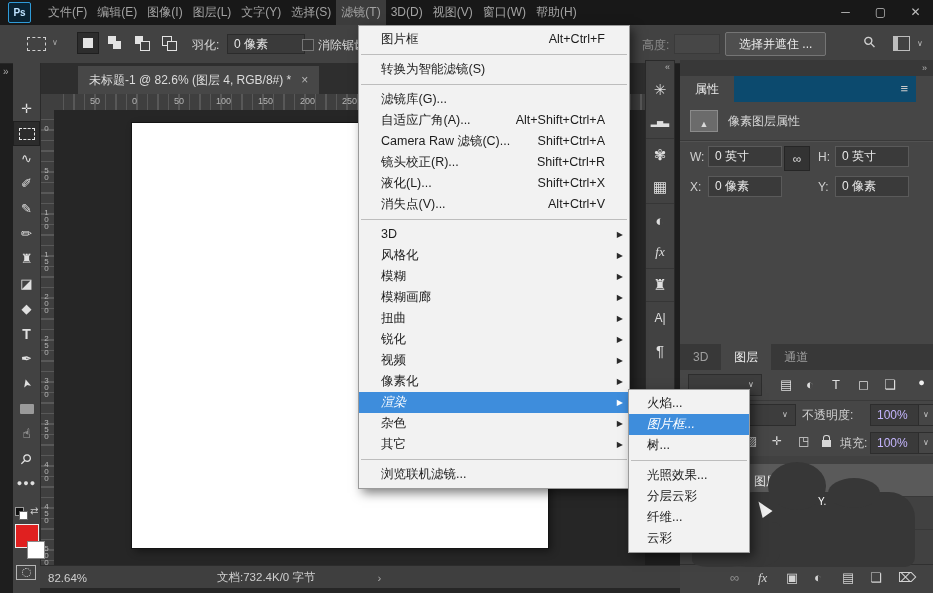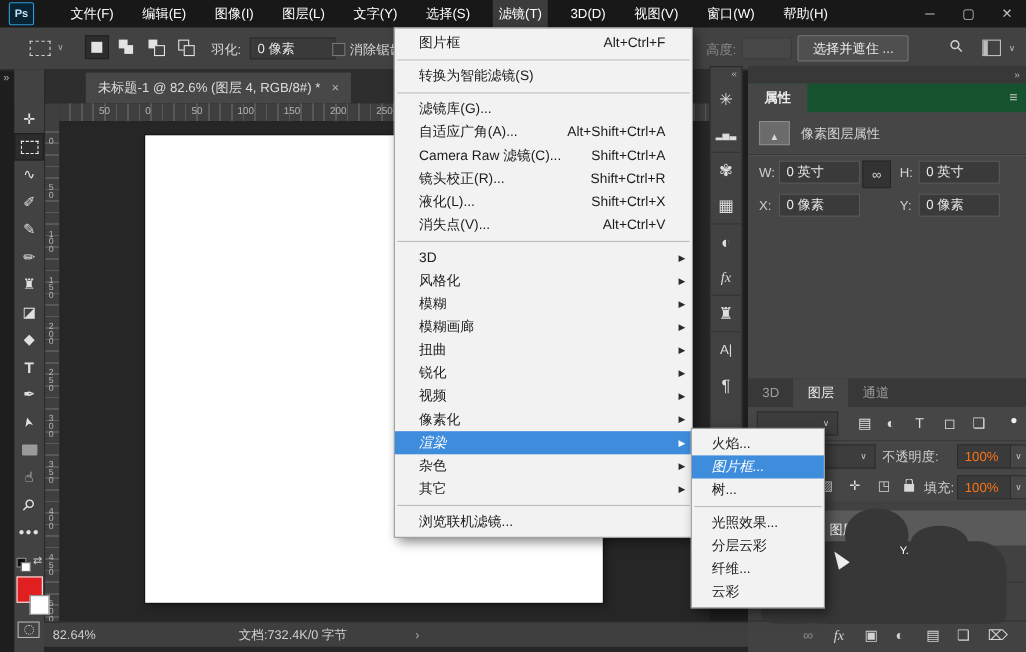--- a/index.html
+++ b/index.html
@@ -4,21 +4,21 @@
 <style>
   html,body{margin:0;padding:0;background:#111;}
   .app{position:relative;width:933px;height:593px;background:#1e1e1e;overflow:hidden;
        font-family:"Liberation Sans","DejaVu Sans",sans-serif;font-size:12px;color:#d6d6d6;
        -webkit-font-smoothing:antialiased;}
   
   .titlebar{position:absolute;top:0;left:0;right:0;height:25px;background:#181818;display:flex;align-items:center;}
   .pslogo{width:21px;height:19px;margin:0 12px 0 8px;background:#0a2333;border:1px solid #2f9bd8;border-radius:2px;
           color:#bfe3ff;font-size:10px;font-weight:bold;display:flex;align-items:center;justify-content:center;}
   .mbar{display:flex;height:25px;}
-  .mbar-item{padding:0 5px;line-height:25px;font-size:12px;color:#ffffff;white-space:nowrap;margin-left:16px;}
+  .mbar-item{padding:0 5px;line-height:25px;font-size:12px;color:#a3a3a3;white-space:nowrap;}
   .mbar-item.active{background:#3c3c3c;}
   .winctrl{position:absolute;right:0;top:0;display:flex;}
   .winctrl span{width:35px;height:25px;line-height:24px;text-align:center;color:#c0c0c0;font-size:12px;}
   
   .optionsbar{position:absolute;top:25px;left:0;right:0;height:38px;background:#424242;border-bottom:1px solid #272727;}
   .preset-box{position:absolute;left:27px;top:12px;width:17px;height:12px;border:1px dashed #d0d0d0;}
   .preset-caret{position:absolute;left:52px;top:13px;font-size:8px;color:#aaa;}
   .mode{position:absolute;top:7px;width:22px;height:22px;}
   .mode.active{background:#2d2d2d;box-shadow:inset 0 0 0 1px #1f1f1f;}
   .mode .sq{position:absolute;width:10px;height:10px;background:#e3e3e3;}
@@ -75,21 +75,21 @@
   .rstrip{position:absolute;left:645px;top:60px;width:28px;height:332px;background:#424242;border:1px solid #2a2a2a;}
   .rstrip-head{height:13px;text-align:right;font-size:9px;color:#b5b5b5;padding-right:4px;line-height:13px;}
   .ric{height:32px;display:flex;align-items:center;justify-content:center;font-size:15px;color:#dedede;}
   .ric.gap{border-top:1px solid #363636;}
   [data-name="histogram-icon"]{font-size:8px;}
   [data-name="styles-panel-icon"]{font-style:italic;font-family:"Liberation Serif","DejaVu Serif",serif;font-size:13px;}
   [data-name="character-panel-icon"]{font-size:12px;}
   
   .panels{position:absolute;left:680px;top:60px;right:0;bottom:0;background:#464646;}
   .panels-head{height:16px;background:#383838;text-align:right;font-size:9px;color:#b5b5b5;line-height:16px;padding-right:6px;}
-  .ptabs{position:absolute;top:16px;left:0;right:0;height:26px;background:#14532d;font-weight:bold;}
+  .ptabs{position:absolute;top:16px;left:0;right:17px;height:26px;background:#0c4a6e;}
   .ptab{display:inline-block;padding:0 15px;line-height:26px;background:#464646;color:#ececec;}
   .pmenu{position:absolute;right:8px;top:5px;font-size:13px;color:#c9c9c9;}
   .pixrow{position:absolute;top:50px;left:10px;display:flex;align-items:center;gap:10px;}
   .pixthumb{width:26px;height:20px;background:#6b6b6b;border:1px solid #8b8b8b;display:flex;align-items:flex-end;justify-content:center;font-size:9px;color:#d9d9d9;line-height:1.4;}
   .psep{position:absolute;top:80px;left:0;right:0;border-top:1px solid #393939;border-bottom:1px solid #525252;}
   .pflabel{position:absolute;color:#cfcfcf;}
   .pfield{position:absolute;width:66px;height:19px;background:#3a3a3a;border:1px solid #5a5a5a;color:#e8e8e8;line-height:19px;padding-left:6px;}
   .linkbtn{position:absolute;left:104px;top:86px;width:24px;height:23px;background:#333;border:1px solid #262626;
            color:#d8d8d8;display:flex;align-items:center;justify-content:center;font-size:12px;}
   
@@ -100,21 +100,21 @@
   .lfilter{position:absolute;top:26px;left:0;right:0;height:30px;border-bottom:1px solid #3a3a3a;}
   .ddstub{position:absolute;height:20px;background:#3d3d3d;border:1px solid #2d2d2d;}
   .ddcaret{position:absolute;font-size:8px;color:#c5c5c5;}
   .fic{position:absolute;top:7px;font-size:13px;color:#dedede;}
   .pin{position:absolute;right:8px;top:6px;font-size:11px;color:#efefef;}
   .lblend{position:absolute;top:56px;left:0;right:0;height:28px;}
   .llock{position:absolute;top:84px;left:0;right:0;height:28px;border-bottom:1px solid #3a3a3a;}
   .lk{position:absolute;top:6px;font-size:12px;color:#d8d8d8;}
   .padlock{position:absolute;left:142px;top:12px;width:9px;height:7px;background:#d8d8d8;}
   .padlock::before{content:"";position:absolute;left:1px;top:-5px;width:5px;height:4px;border:1.5px solid #d8d8d8;border-bottom:none;border-radius:3px 3px 0 0;}
-  .valbox{position:absolute;width:44px;height:20px;background:#3a3a3a;border:1px solid #2d2d2d;color:#f97316;line-height:20px;padding-left:6px;}
+  .valbox{position:absolute;width:44px;height:20px;background:#3a3a3a;border:1px solid #2d2d2d;color:#c4b5fd;line-height:20px;padding-left:6px;}
   .caretbox{position:absolute;width:14px;height:20px;background:#464646;border:1px solid #2d2d2d;font-size:8px;color:#c5c5c5;text-align:center;line-height:20px;}
   .lrows{position:absolute;top:112px;left:0;right:0;bottom:28px;background:#414141;}
   .lrow{position:absolute;left:0;right:0;height:32px;border-bottom:1px solid #383838;}
   .lrow.selected{background:#5a5a5a;}
   .lrow-name{position:absolute;left:74px;top:9px;color:#f0f0f0;}
   .lbottom{position:absolute;bottom:0;left:0;right:0;height:28px;background:#424242;border-top:1px solid #303030;}
   .bic{position:absolute;top:5px;font-size:13px;color:#d3d3d3;}
   .bic.dim{color:#8f8f8f;}
   [data-name="layer-style-icon"],[data-name="styles-fx"]{font-style:italic;font-family:"Liberation Serif","DejaVu Serif",serif;}
   

